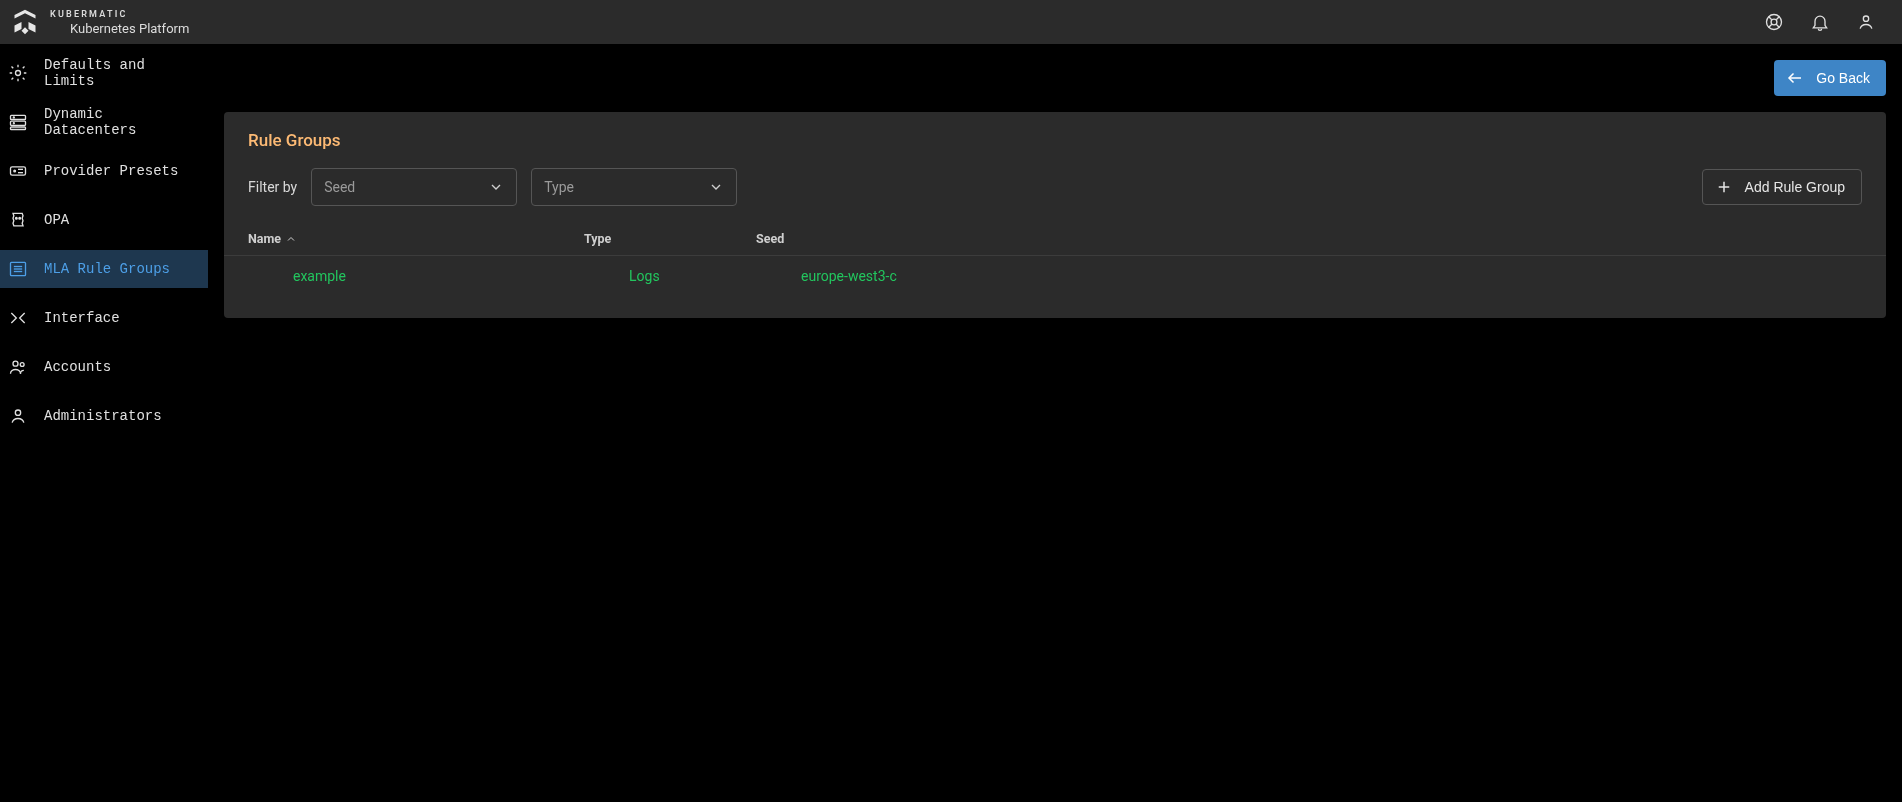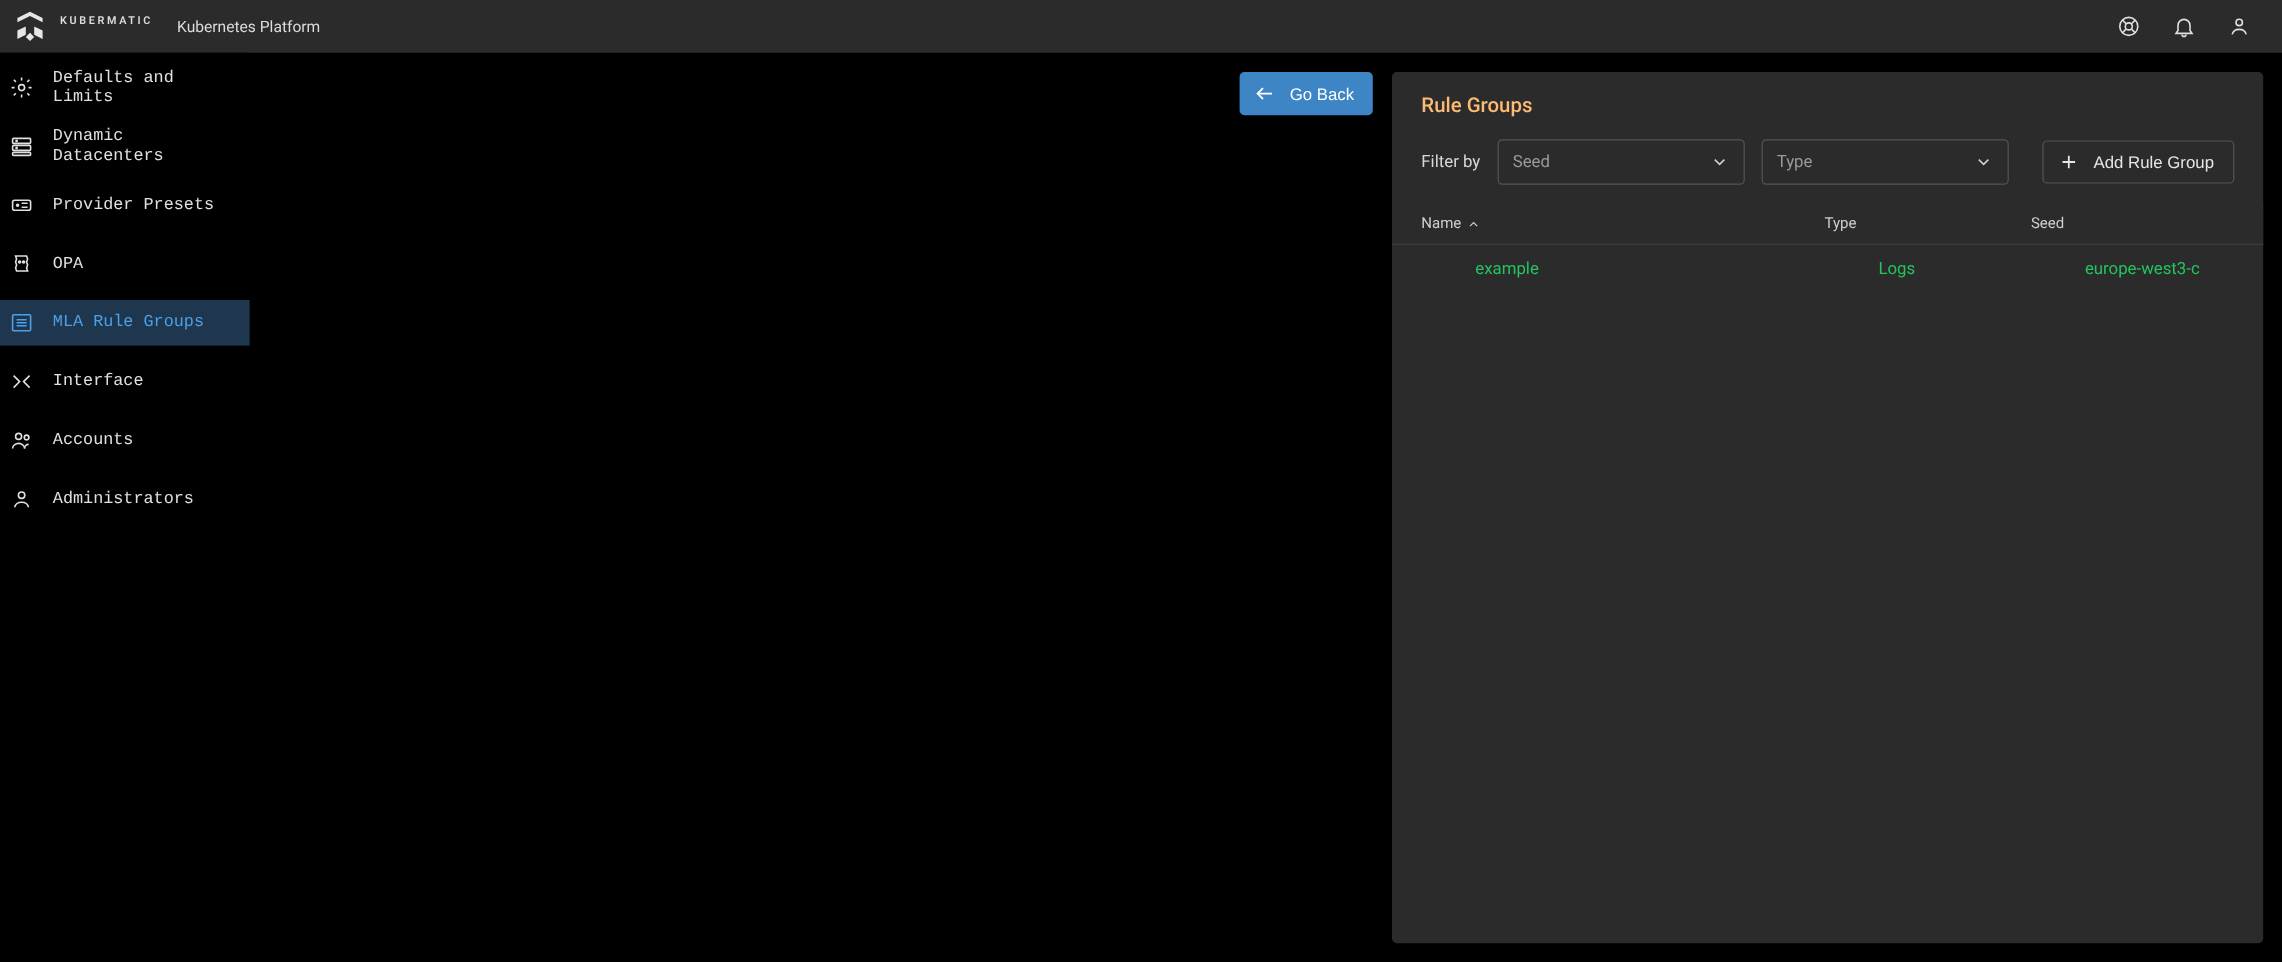--- a/index.html
+++ b/index.html
@@ -15,42 +15,41 @@
   .header {
     height: 44px;
     background: #2b2b2b;
     display: flex;
     align-items: center;
     justify-content: space-between;
     padding: 0 8px;
   }
   .brand { display: flex; align-items: center; gap: 10px; padding-left: 2px; }
   .brand-logo { width: 30px; height: 30px; display: flex; align-items: center; justify-content: center; }
-  .brand-text { display: flex; line-height: 1; }
+  .brand-text { display: flex; flex-direction: column; line-height: 1; }
   .brand-top { font-size: 9px; letter-spacing: 2.2px; color: #dcdcdc; font-weight: 600; }
   .brand-bottom { font-size: 13px; color: #dcdcdc; margin-top: 3px; margin-left: 20px; }
   .header-actions { display: flex; gap: 26px; align-items: center; padding-right: 18px; }
   .hicon { width: 20px; height: 20px; color: #e0e0e0; cursor: pointer; display: flex; align-items: center; justify-content: center; }
 
   
   .body { display: flex; height: calc(100% - 44px); }
   .sidebar {
     width: 208px;
     background: #000;
     padding-top: 10px;
     flex-shrink: 0;
   }
   .main {
     flex: 1;
     padding: 16px 16px 16px 16px;
     display: flex;
-    flex-direction: row;
+    flex-direction: column;
     gap: 16px;
     overflow: auto;
-    justify-content: flex-end;
   }
 
   
   .nav-item {
     display: flex;
     align-items: center;
     gap: 16px;
     height: 38px;
     padding: 0 8px;
     margin-bottom: 11px;
@@ -135,20 +134,21 @@
   .tbl { width: 100%; }
   .thead {
     display: flex;
     padding: 0 24px;
     height: 34px;
     align-items: center;
     background: #2b2b2b;
     border-bottom: 1px solid #3c3c3c;
     font-size: 12.5px;
     color: #cfcfcf;
+    font-weight: bold;
   }
   .trow {
     display: flex;
     padding: 0 24px;
     height: 40px;
     align-items: center;
     font-size: 14px;
     color: #22c55e;
     border-bottom: 1px solid transparent;
     margin-left: 45px;

